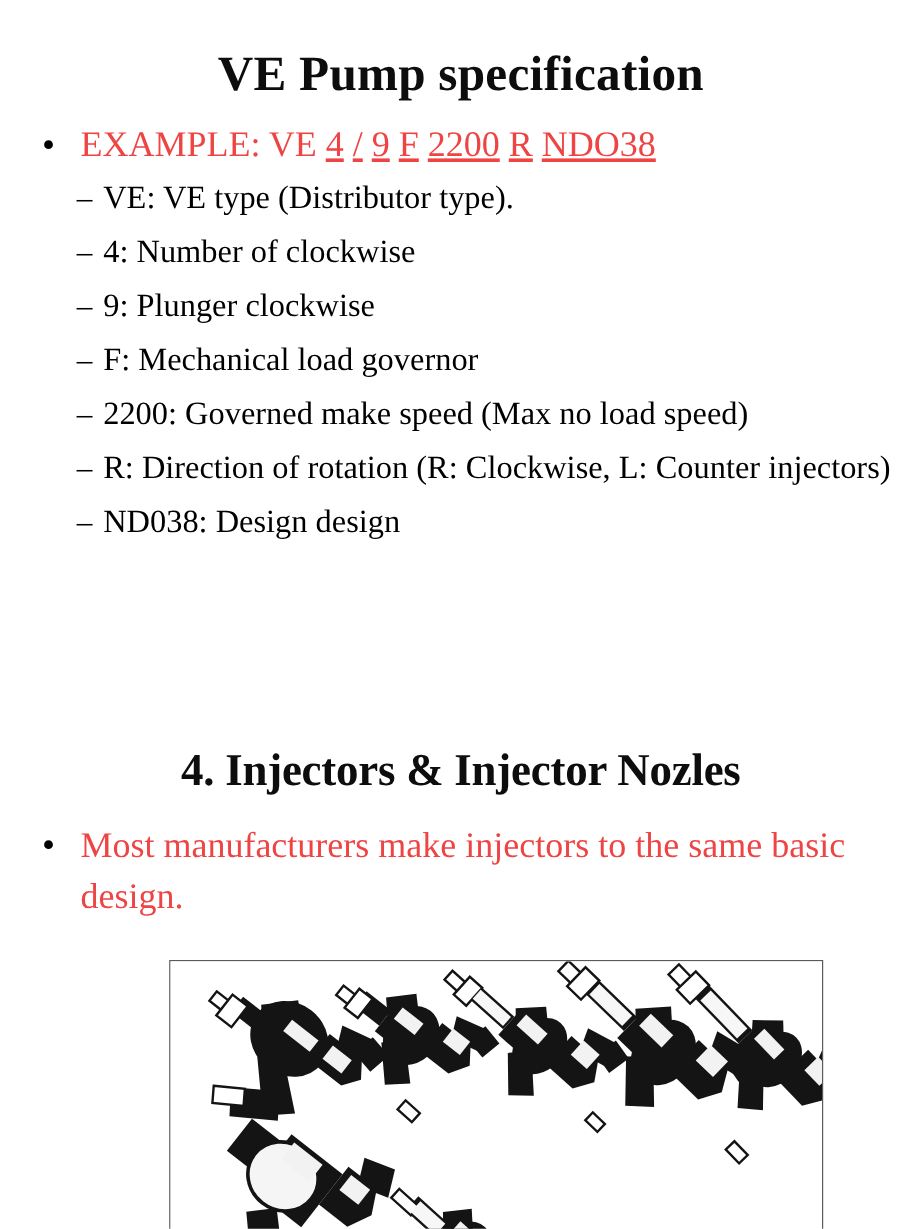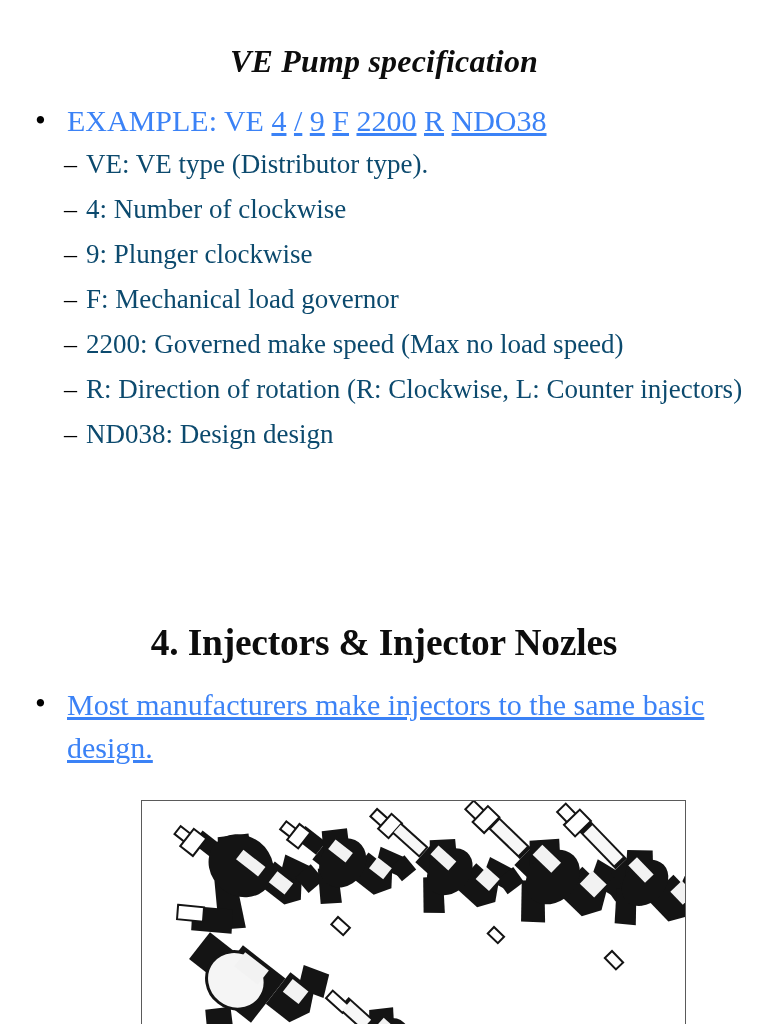--- a/index.html
+++ b/index.html
@@ -27,24 +27,23 @@
     position: absolute;
     left: 0;
     width: 768px;
     text-align: center;
     font-weight: bold;
     color: #0d0d0d;
     white-space: nowrap;
   }
   .title-main {
     top: 37px;
-    font-size: 32px;
+    font-size: 41px;
     line-height: 48px;
     letter-spacing: 0.2px;
-    font-style: italic;
   }
   .title-section {
     top: 617px;
     font-size: 38px;
     line-height: 50px;
     letter-spacing: -0.2px;
     transform: scaleX(0.985);
     transform-origin: 50% 50%;
   }
 
@@ -62,21 +61,21 @@
     font-size: 31px;
     line-height: 42px;
     text-align: left;
     padding-left: 5px;
     color: #000;
   }
   .bullet-l1 .btext {
     flex: 1 1 auto;
     font-size: 30px;
     line-height: 42px;
-    color: #3b82f6;
+    color: #ef4444;
   }
 
   .sublist {
     position: absolute;
     left: 64px;
     top: 142px;
     width: 686px;
   }
   .bullet-l2 {
     display: flex;
@@ -87,29 +86,29 @@
     flex: 0 0 auto;
     width: 22px;
     font-size: 26px;
     line-height: 45px;
     color: #000;
   }
   .bullet-l2 .btext {
     flex: 1 1 auto;
     font-size: 27px;
     line-height: 45px;
-    color: #0c4a6e;
+    color: #000000;
   }
 
   .u { text-decoration: underline; text-underline-offset: 2px; }
 
   .para-2 {
     top: 683px;
   }
-  .para-2 .btext { line-height: 43px; text-decoration: underline; }
+  .para-2 .btext { line-height: 43px; }
 
   
   .figure-frame {
     position: absolute;
     left: 141px;
     top: 800px;
     width: 545px;
     height: 260px;
     border: 1px solid #5a5a5a;
     background: #ffffff;

